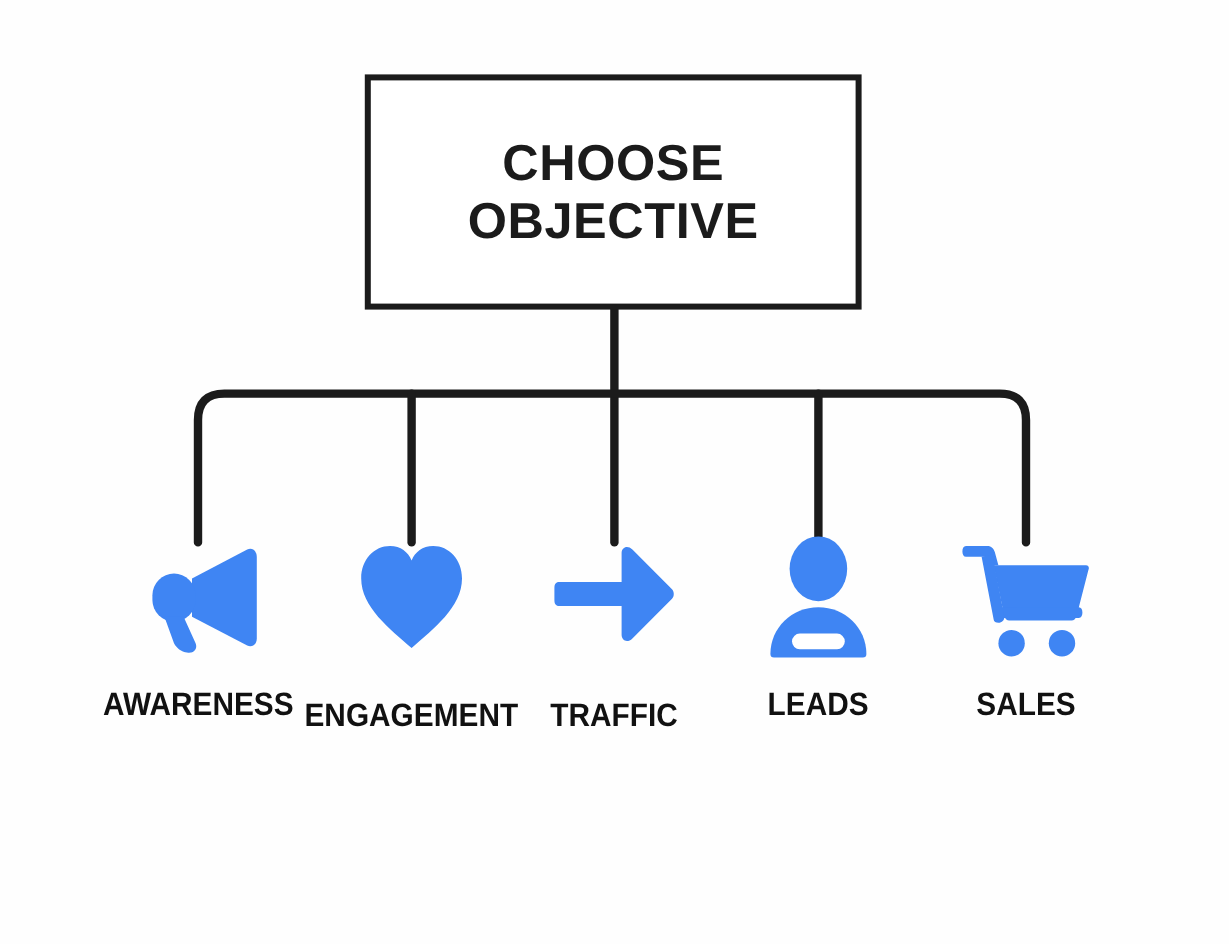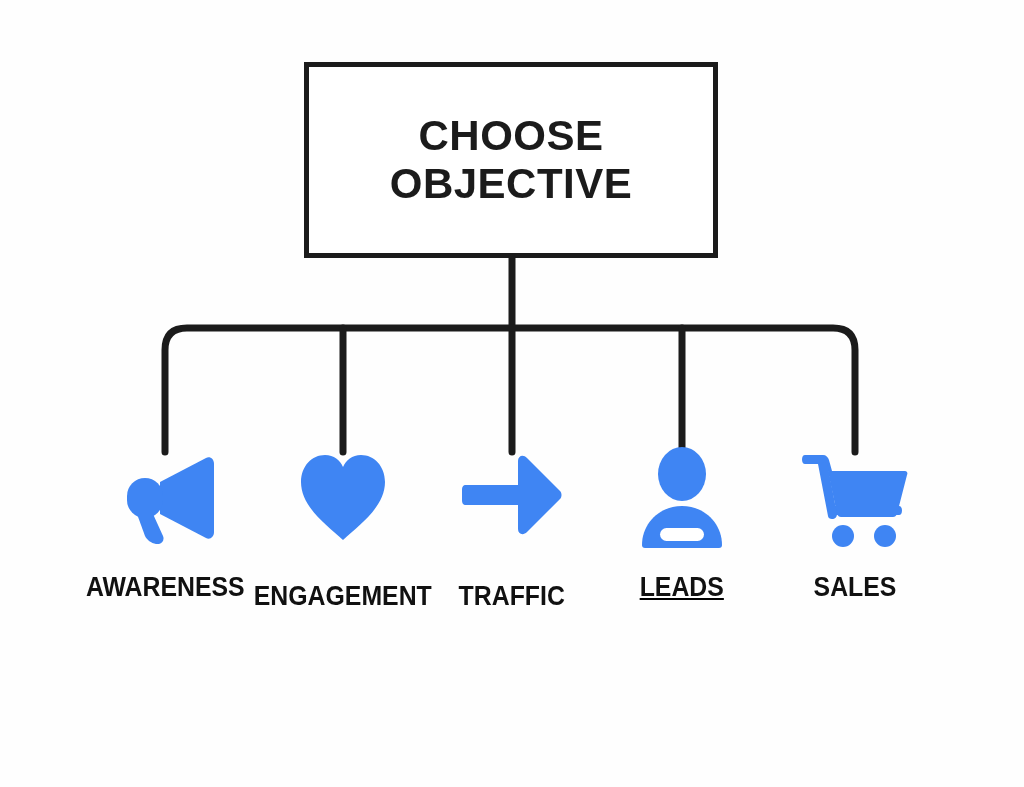--- a/index.html
+++ b/index.html
@@ -128,21 +128,21 @@
 
   <div class="icon-cell" style="left:512px;gap:16px;">
     <div class="icon-glyph">
       <svg width="104" height="84" viewBox="0 0 104 84" xmlns="http://www.w3.org/2000/svg">
         <path fill="#3F85F3" d="M6 32 L58 32 L58 8 C58 3 63 1 67 5 L100 38 C102 40 102 44 100 46 L67 79 C63 83 58 81 58 76 L58 52 L6 52 C3 52 2 50 2 47 L2 37 C2 34 3 32 6 32 Z"></path>
       </svg>
     </div>
     <div class="icon-label">TRAFFIC</div>
   </div>
 
-  <div class="icon-cell" style="left:682px;text-decoration:underline;">
+  <div class="icon-cell" style="left:682px;">
     <div class="icon-glyph">
       <svg width="88" height="104" viewBox="0 0 88 104" xmlns="http://www.w3.org/2000/svg">
         <g fill="#3F85F3">
           <ellipse cx="44" cy="28" rx="24" ry="27"></ellipse>
           <path d="M44 60 C66 60 84 77 84 99 C84 101 83 102 81 102 L7 102 C5 102 4 101 4 99 C4 77 22 60 44 60 Z"></path>
         </g>
         <rect x="22" y="82" width="44" height="13" rx="6.5" fill="#ffffff"></rect>
       </svg>
     </div>
     <div class="icon-label">LEADS</div>

